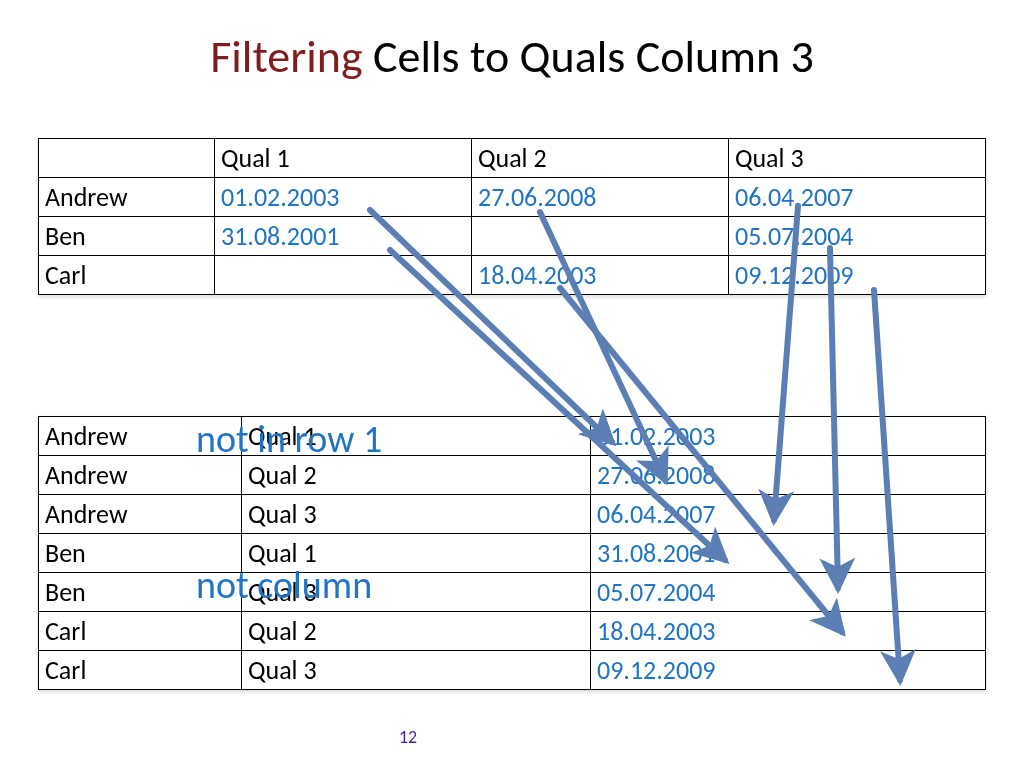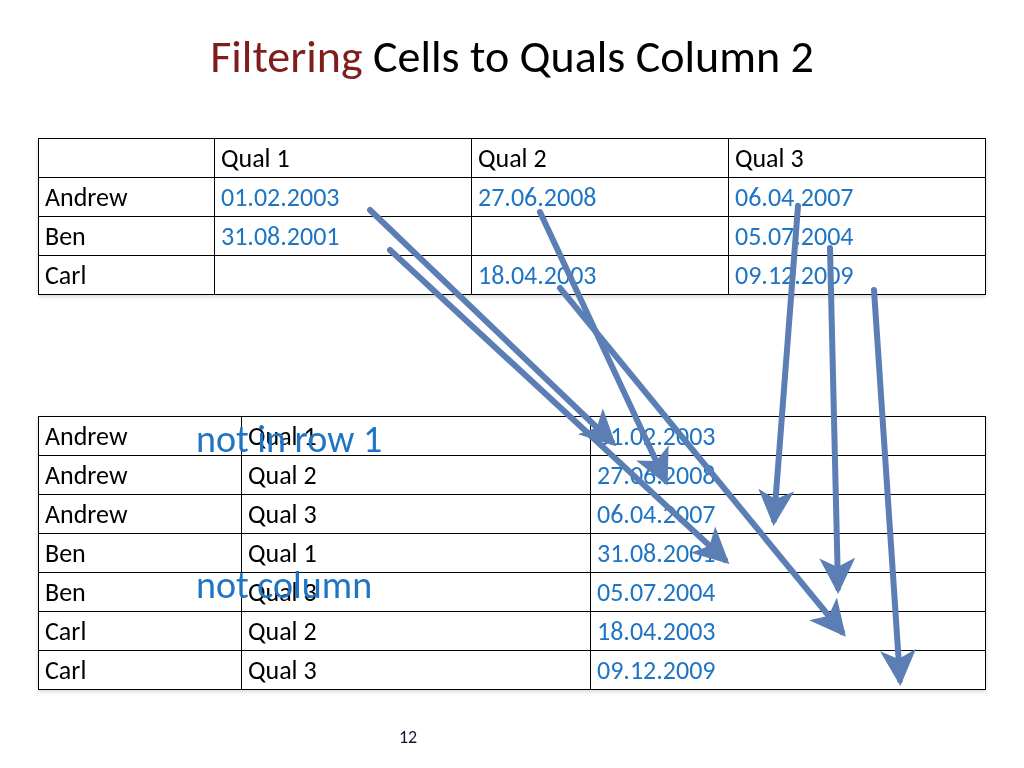--- a/index.html
+++ b/index.html
@@ -98,30 +98,30 @@
   }
 
   
   .pagenum {
     position: absolute;
     bottom: 20px;
     left: 0;
     width: 816px;
     text-align: center;
     font-size: 18px;
-    color: #0f172a;
+    color: #4c1d95;
   }
 </style>
 </head>
 <body>
 
 <div class="slide">
 
   <div class="title">
-    <span class="accent">Filtering</span><span class="rest"> Cells to Quals Column 2</span>
+    <span class="accent">Filtering</span><span class="rest"> Cells to Quals Column 3</span>
   </div>
 
   <table class="top-table">
     <tbody>
         <tr>
       <th class="col-name"></th>
       <th class="col-q">Qual 1</th>
       <th class="col-q">Qual 2</th>
       <th class="col-q">Qual 3</th>
     </tr>

